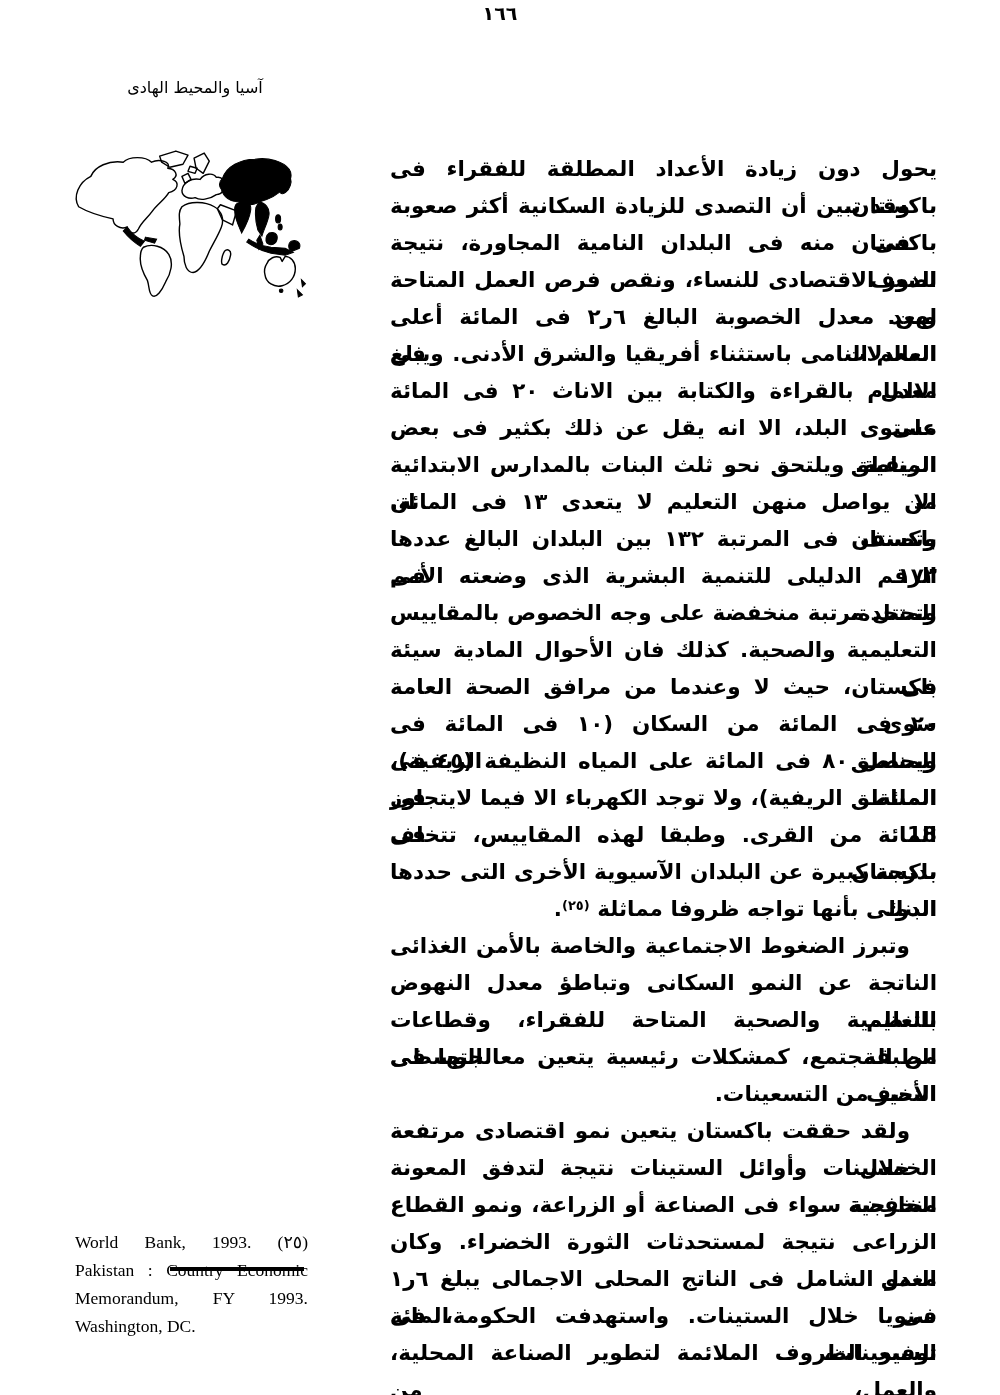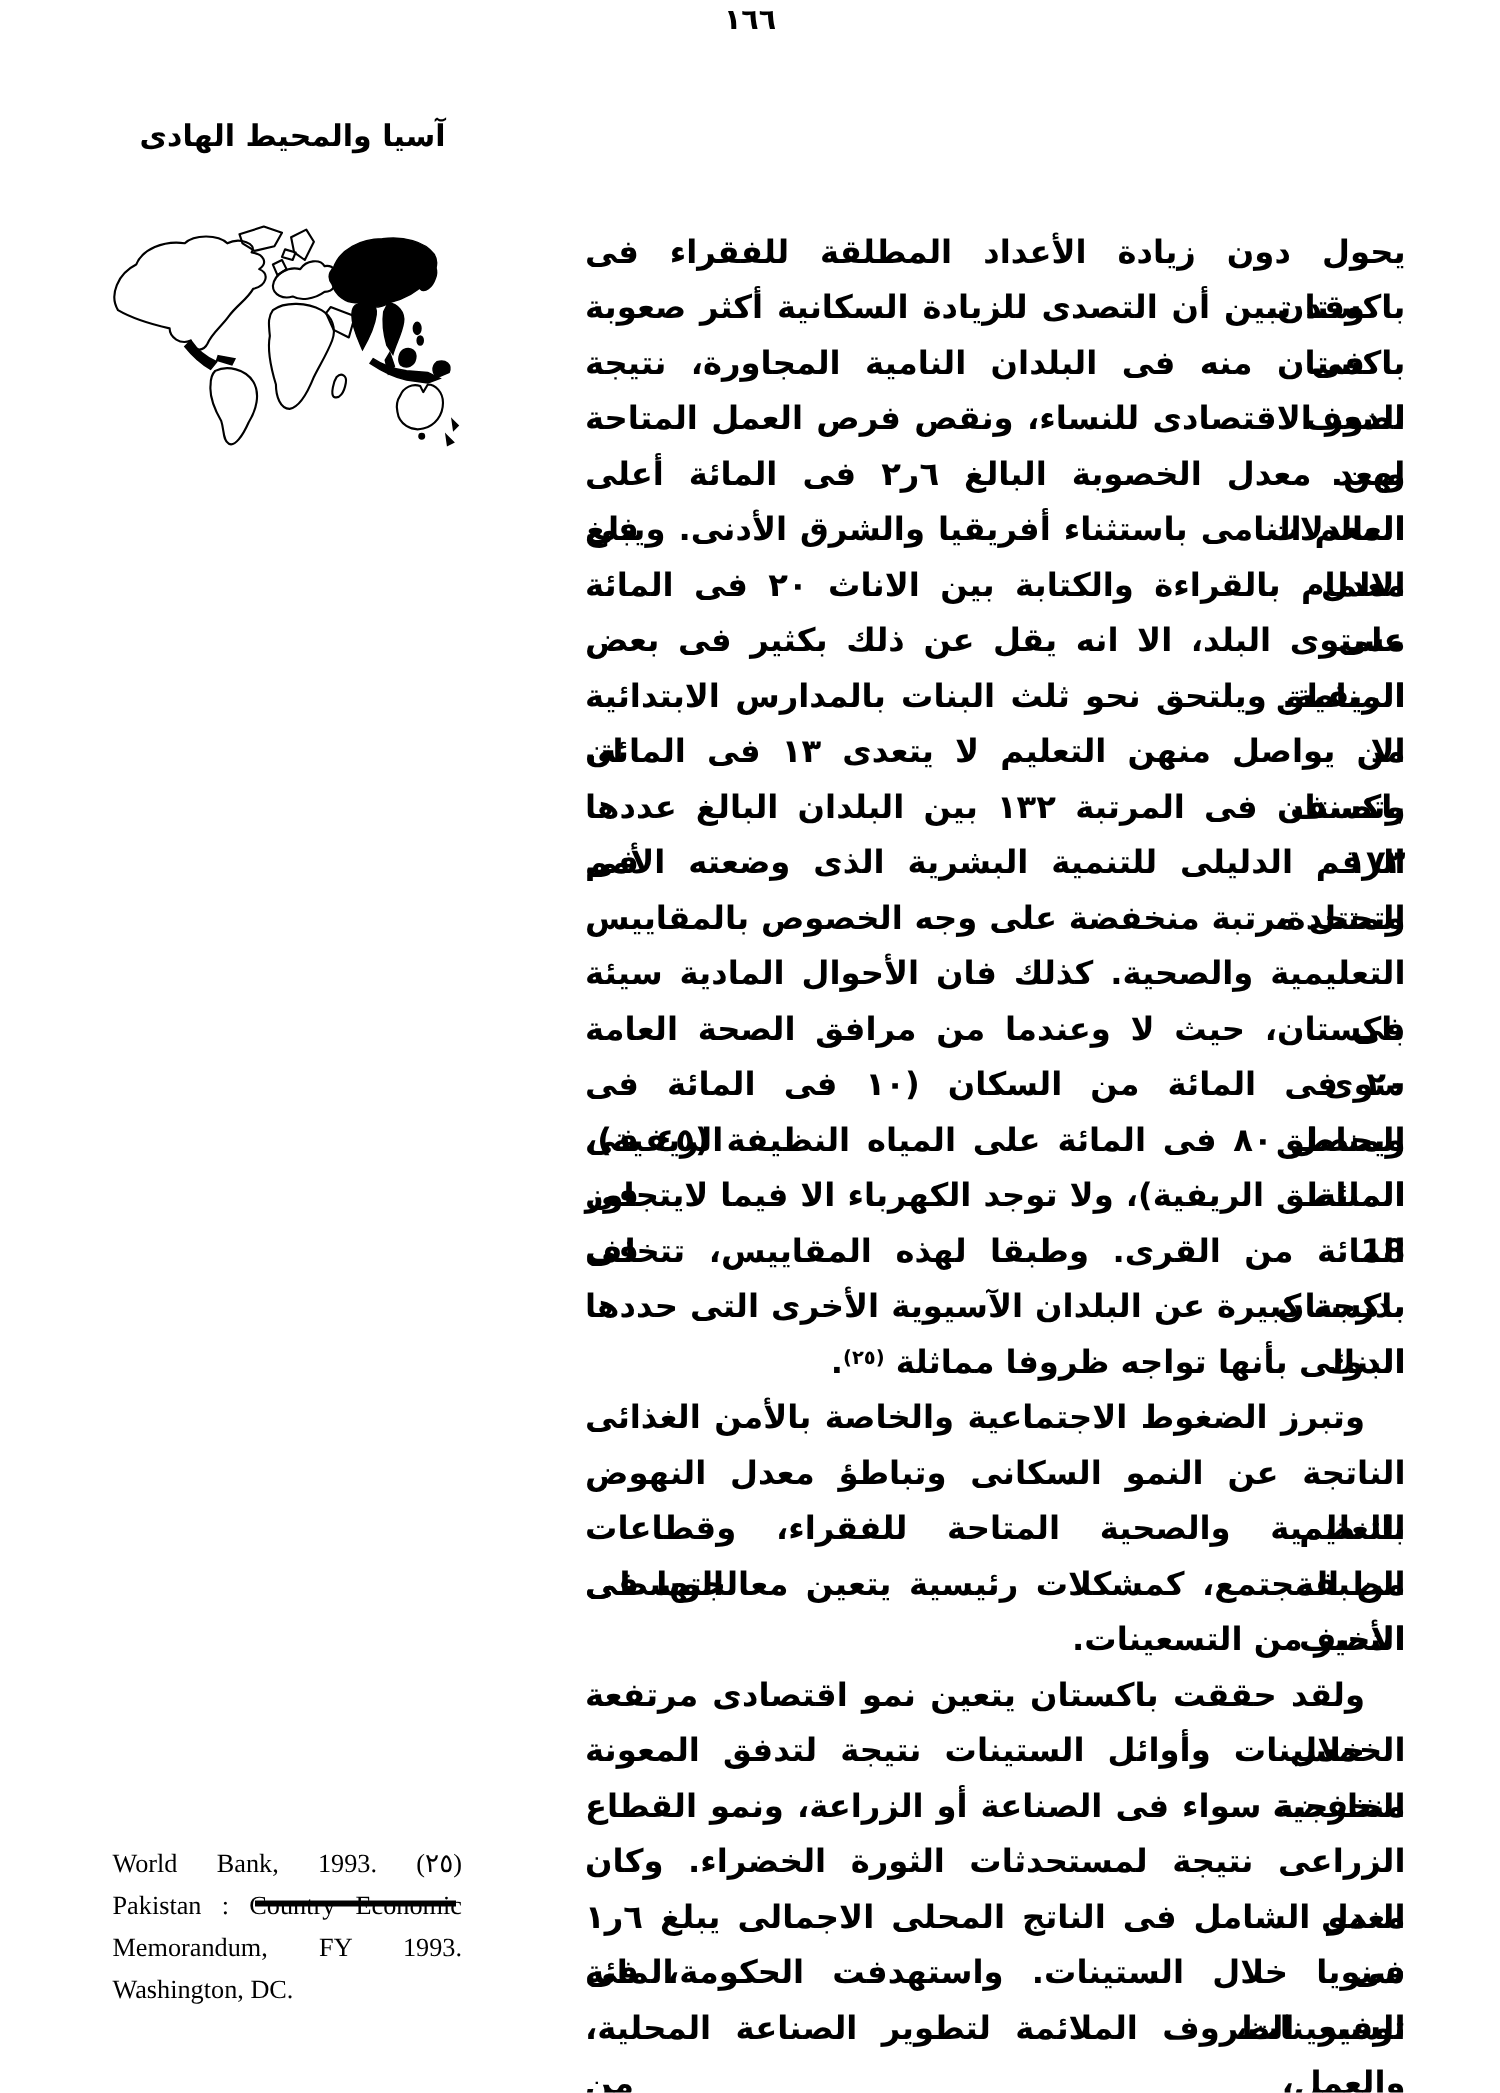--- a/index.html
+++ b/index.html
@@ -8,21 +8,21 @@
     position:relative;overflow:hidden;
     font-family:"DejaVu Sans",sans-serif;
   }
   .page-number{
     position:absolute;top:2px;left:0;width:100%;
     text-align:center;font-size:19px;font-weight:bold;letter-spacing:2px;
   }
   .header-title{
     position:absolute;top:78px;left:76px;width:238px;
     direction:rtl;text-align:center;
-    font-size:20px;font-weight:bold;
+    font-size:16px;font-weight:normal;
   }
   .map-wrap{
     position:absolute;top:146px;left:68px;width:240px;height:162px;
   }
   .map-wrap svg{width:100%;height:100%;}
   .article{
     position:absolute;top:150px;left:370px;width:567px;
     direction:rtl;font-size:21.5px;font-weight:bold;
   }
   .bl{

